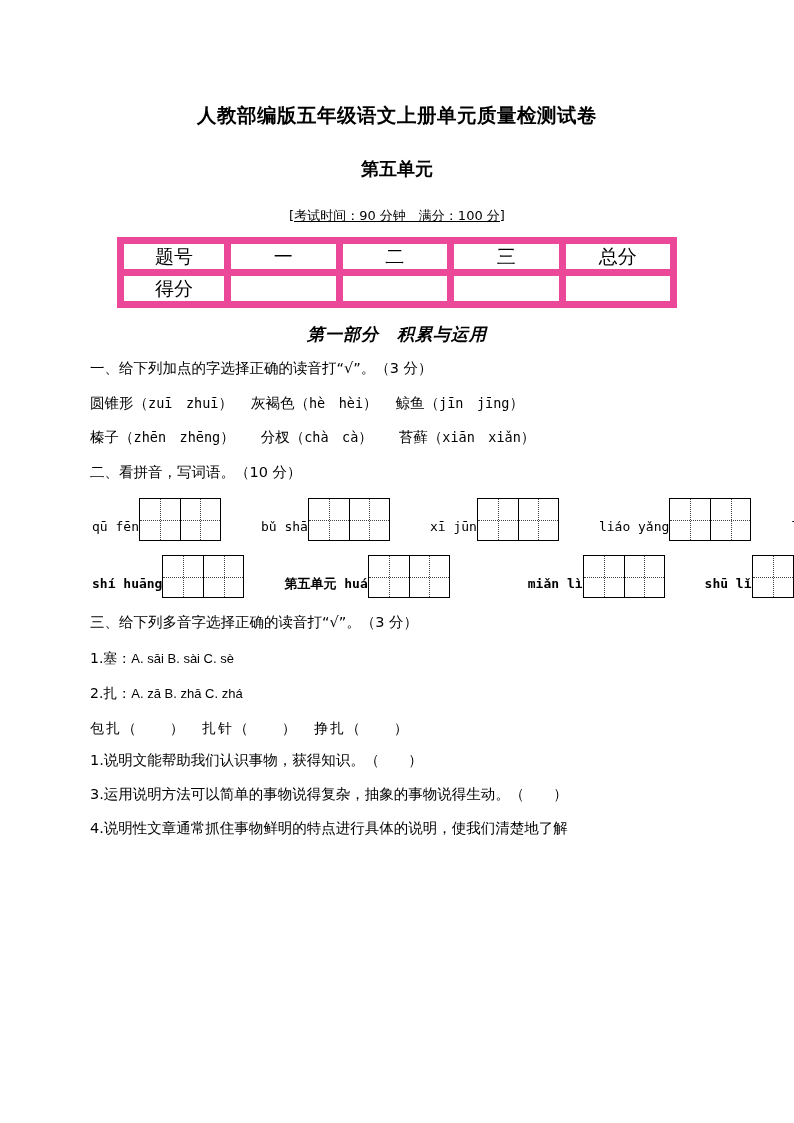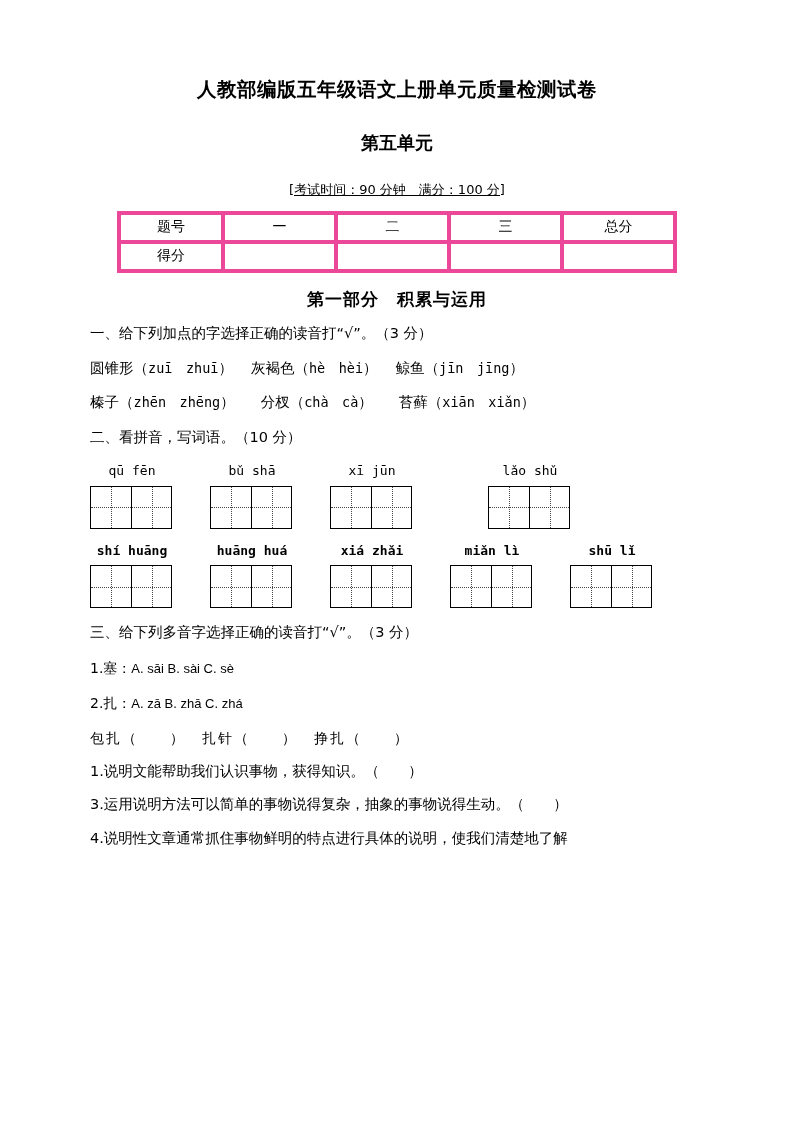--- a/index.html
+++ b/index.html
@@ -23,21 +23,21 @@
     padding: 0 90px;
   }
 
   
   .doc-title {
     text-align: center;
     font-size: 19.5px;
     font-weight: bold;
     letter-spacing: 0.5px;
     margin: 0;
-    padding-top: 78px;
+    padding-top: 104px;
     line-height: 1.2;
     font-family: "DejaVu Sans", "Liberation Sans", sans-serif;
   }
   .doc-subtitle {
     text-align: center;
     font-size: 18px;
     font-weight: bold;
     margin: 12px;
     padding-top: 19px;
     line-height: 1.2;
@@ -57,39 +57,40 @@
     padding-top: 13px;
     display: flex;
     justify-content: center;
   }
   table.score-table {
     border-collapse: collapse;
     width: 560px;
     table-layout: fixed;
   }
   table.score-table td {
-    border: 4px solid #ec4899;
+    border: 7px solid #ec4899;
     height: 25px;
     text-align: center;
     vertical-align: middle;
-    font-size: 14px;
+    font-size: 19px;
     line-height: 1.1;
     padding: 0;
   }
   table.score-table td.label-col { width: 100px; }
 
   
   .part-title {
     text-align: center;
     font-size: 17px;
     font-weight: bold;
     margin: 0;
     padding-top: 16px;
     letter-spacing: 1px;
     line-height: 1.2;
+    font-style: italic;
   }
 
   
   .q-head {
     font-size: 14.5px;
     line-height: 1.35;
     margin: 0;
     padding-top: 15px;
     text-align: justify;
   }
@@ -114,22 +115,22 @@
   .gap-md { display: inline-block; width: 18px; }
 
   
   .pinyin-block { padding-top: 16px; }
   .pinyin-row {
     display: flex;
     align-items: flex-start;
   }
   .pinyin-cellgroup {
     display: flex;
-    flex-direction: column;
-    align-items: center;
+    flex-direction: row;
+    align-items: flex-end;
   }
   .pinyin-text {
     font-family: "DejaVu Sans Mono", "Liberation Mono", monospace;
     font-size: 13px;
     line-height: 1.2;
     padding-bottom: 7px;
     white-space: nowrap;
     padding-left: 2px;
   }
   .tian-grid {
@@ -240,54 +241,54 @@
       </div>
       <div class="grid-spacer"></div>
       <div class="pinyin-cellgroup">
         <div class="pinyin-text">xī  jūn</div>
         <div class="tian-grid">
           <div class="tian-cell"></div>
           <div class="tian-cell"></div>
         </div>
       </div>
       <div class="grid-spacer"></div>
+      <div class="pinyin-cellgroup">
+        <div class="pinyin-text">liáo yǎng</div>
+        <div class="tian-grid">
+          <div class="tian-cell"></div>
+          <div class="tian-cell"></div>
+        </div>
+      </div>
       <div class="grid-spacer"></div>
       <div class="pinyin-cellgroup">
         <div class="pinyin-text">lǎo shǔ</div>
         <div class="tian-grid">
           <div class="tian-cell"></div>
           <div class="tian-cell"></div>
         </div>
       </div>
     </div>
 
     <div class="pinyin-row second">
       <div class="pinyin-cellgroup">
         <div class="pinyin-text">shí huāng</div>
         <div class="tian-grid">
           <div class="tian-cell"></div>
           <div class="tian-cell"></div>
         </div>
       </div>
       <div class="grid-spacer"></div>
       <div class="pinyin-cellgroup">
-        <div class="pinyin-text">huāng huá</div>
-        <div class="tian-grid">
-          <div class="tian-cell"></div>
-          <div class="tian-cell"></div>
-        </div>
-      </div>
-      <div class="grid-spacer"></div>
-      <div class="pinyin-cellgroup">
-        <div class="pinyin-text">xiá zhǎi</div>
-        <div class="tian-grid">
-          <div class="tian-cell"></div>
-          <div class="tian-cell"></div>
-        </div>
-      </div>
+        <div class="pinyin-text">第五单元 huá</div>
+        <div class="tian-grid">
+          <div class="tian-cell"></div>
+          <div class="tian-cell"></div>
+        </div>
+      </div>
+      <div class="grid-spacer"></div>
       <div class="grid-spacer"></div>
       <div class="pinyin-cellgroup">
         <div class="pinyin-text">miǎn lì</div>
         <div class="tian-grid">
           <div class="tian-cell"></div>
           <div class="tian-cell"></div>
         </div>
       </div>
       <div class="grid-spacer"></div>
       <div class="pinyin-cellgroup">

